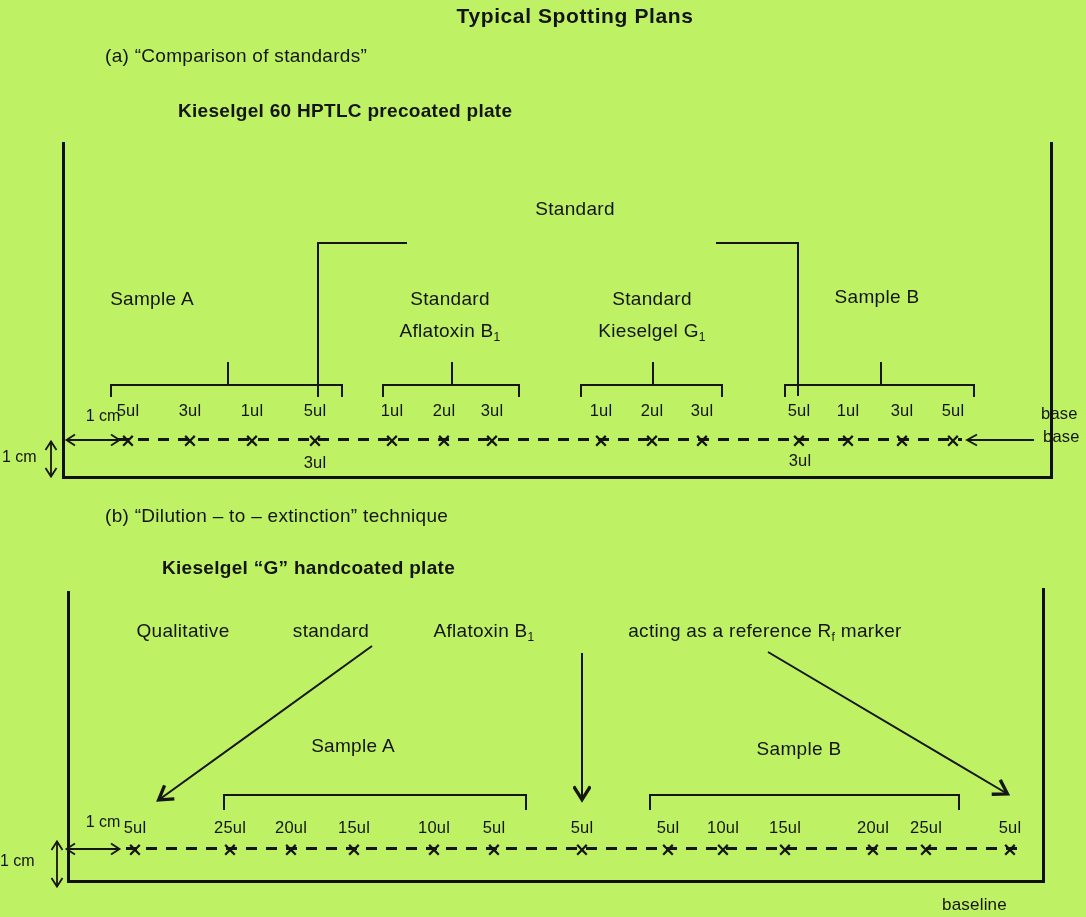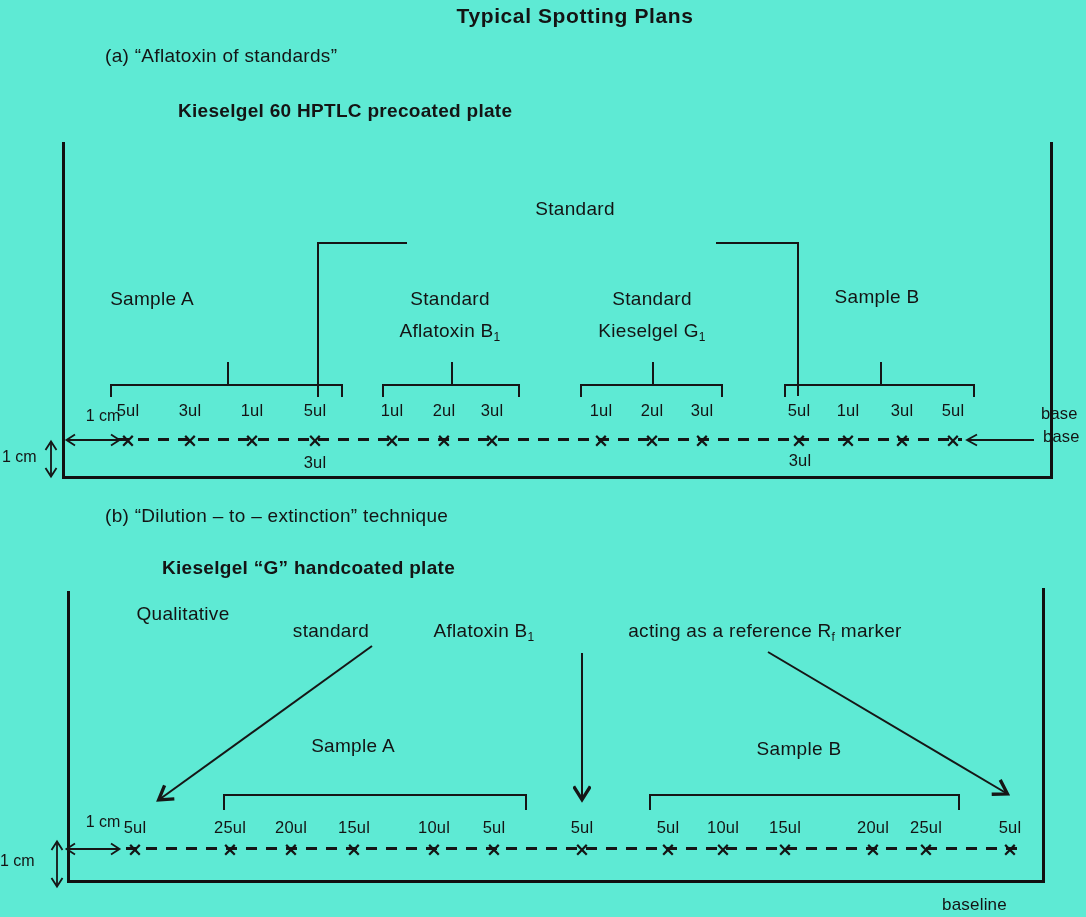--- a/index.html
+++ b/index.html
@@ -1,17 +1,17 @@
 <!DOCTYPE html>
 <html><head>
 <meta charset="utf-8">
 <style>
   html,body{margin:0;padding:0;background:#e8e8e8;}
   #canvas{
-    position:relative;width:1086px;height:917px;background:#5eead4;
+    position:relative;width:1086px;height:917px;background:#bef264;
     font-family:"Liberation Sans",sans-serif;color:#141414;overflow:hidden;
   }
   .abs{position:absolute;}
   .cx{transform:translateX(-50%);white-space:nowrap;}
   .t{font-size:19px;letter-spacing:.3px;}
   .ts{font-size:16.5px;letter-spacing:.2px;}
   .tcm{font-size:16px;}
   .b{font-weight:bold;}
   .hline{position:absolute;background:#161616;height:2px;}
   .vline{position:absolute;background:#161616;width:2px;}
@@ -31,21 +31,21 @@
   sub{font-size:12px;vertical-align:-4px;}
   svg line,svg path{stroke:#161616;}
 </style>
 </head>
 <body>
 
 <div id="canvas">
 
   <div class="abs cx b" style="left:575px;top:4px;font-size:21px;letter-spacing:.6px;">Typical Spotting Plans</div>
 
-  <div class="abs t" style="left:105px;top:45px;">(a)  “Aflatoxin of standards”</div>
+  <div class="abs t" style="left:105px;top:45px;">(a)  “Comparison of standards”</div>
   <div class="abs t b" style="left:178px;top:100px;">Kieselgel 60 HPTLC precoated plate</div>
 
   <div class="vline border3" style="left:62px;top:142px;height:337px;width:3px;"></div>
   <div class="vline border3" style="left:1050px;top:142px;height:337px;width:3px;"></div>
   <div class="hline border3" style="left:62px;top:476px;width:991px;height:3px;"></div>
 
   <div class="abs cx t" style="left:575px;top:198px;">Standard</div>
   <div class="hline" style="left:319px;top:242px;width:88px;"></div>
   <div class="vline" style="left:317px;top:242px;height:155px;"></div>
   <div class="hline" style="left:716px;top:242px;width:83px;"></div>
@@ -137,21 +137,21 @@
   <div class="abs ts" style="left:1041px;top:404px;">base</div>
   <div class="abs ts" style="left:1043px;top:427px;">base</div>
 
   <div class="abs t" style="left:105px;top:505px;">(b)  “Dilution – to – extinction” technique</div>
   <div class="abs t b" style="left:162px;top:557px;">Kieselgel “G” handcoated plate</div>
 
   <div class="vline border3" style="left:67px;top:591px;height:292px;width:3px;"></div>
   <div class="vline border3" style="left:1042px;top:588px;height:295px;width:3px;"></div>
   <div class="hline border3" style="left:67px;top:880px;width:978px;height:3px;"></div>
 
-  <div class="abs cx t" style="left:183px;top:603px;">Qualitative</div>
+  <div class="abs cx t" style="left:183px;top:620px;">Qualitative</div>
   <div class="abs cx t" style="left:331px;top:620px;">standard</div>
   <div class="abs cx t" style="left:484px;top:620px;">
     <span>Aflatoxin B</span><sub>1</sub>
   </div>
   <div class="abs cx t" style="left:765px;top:620px;">
     <span>acting as a reference R</span><sub>f</sub><span> marker</span>
   </div>
 
   <svg class="abs" style="left:146px;top:640px;" width="232" height="170">
     <defs>

